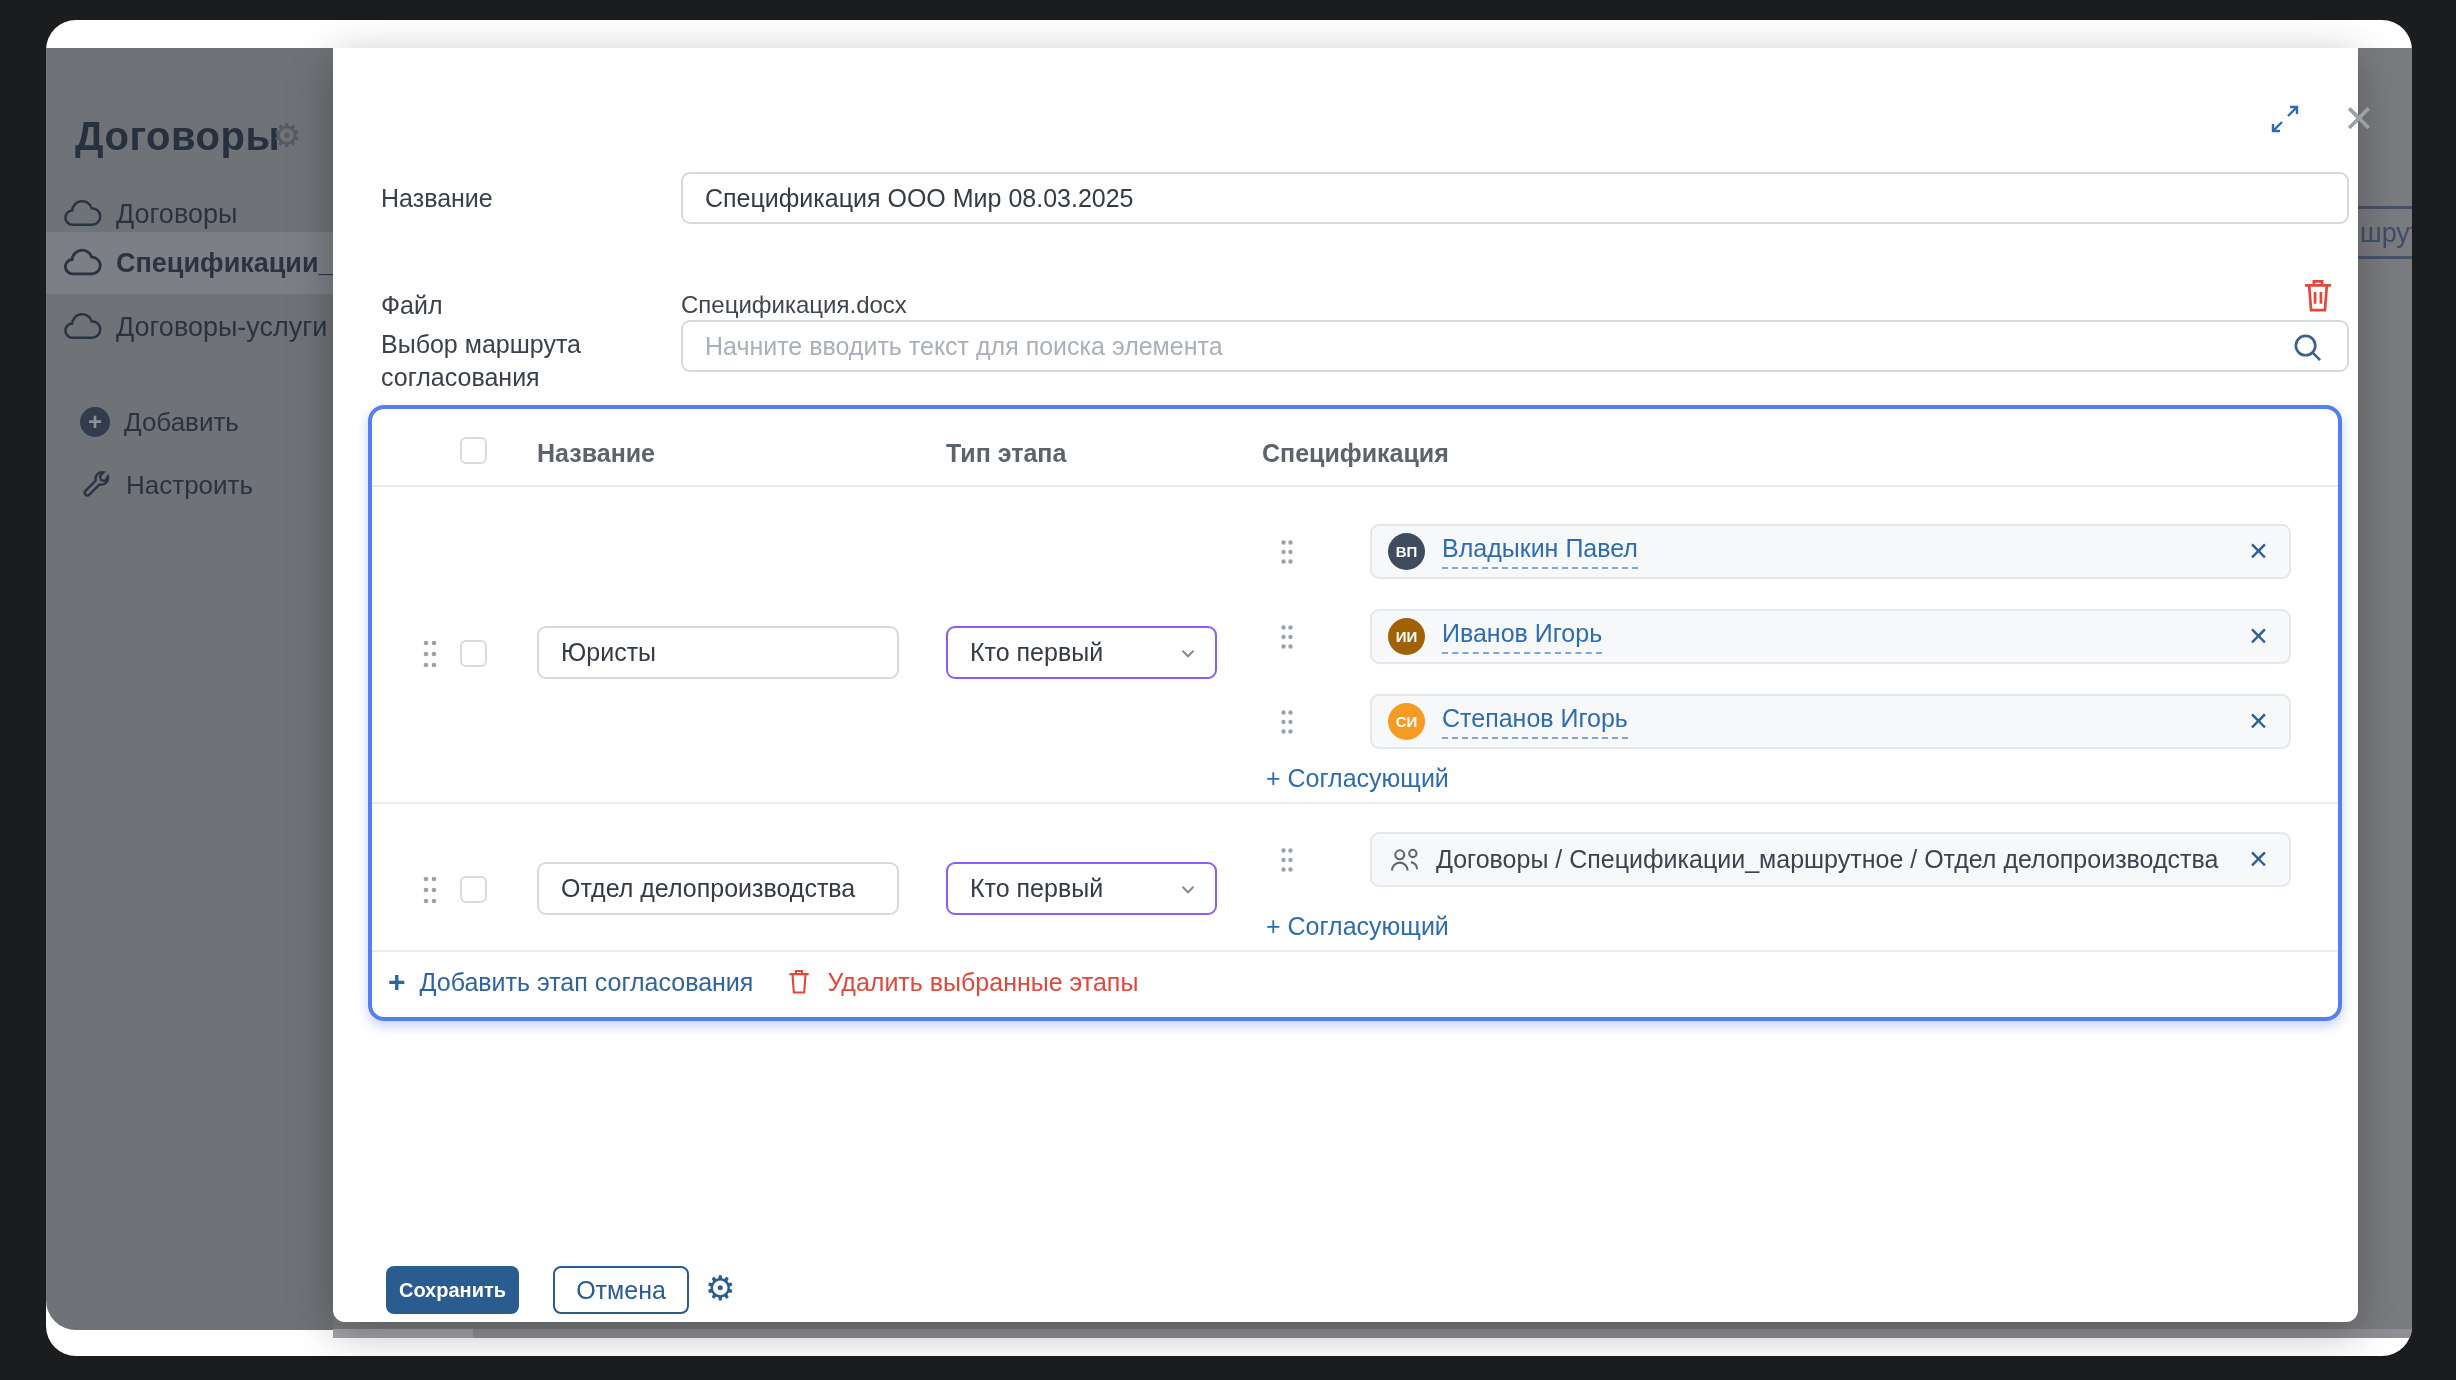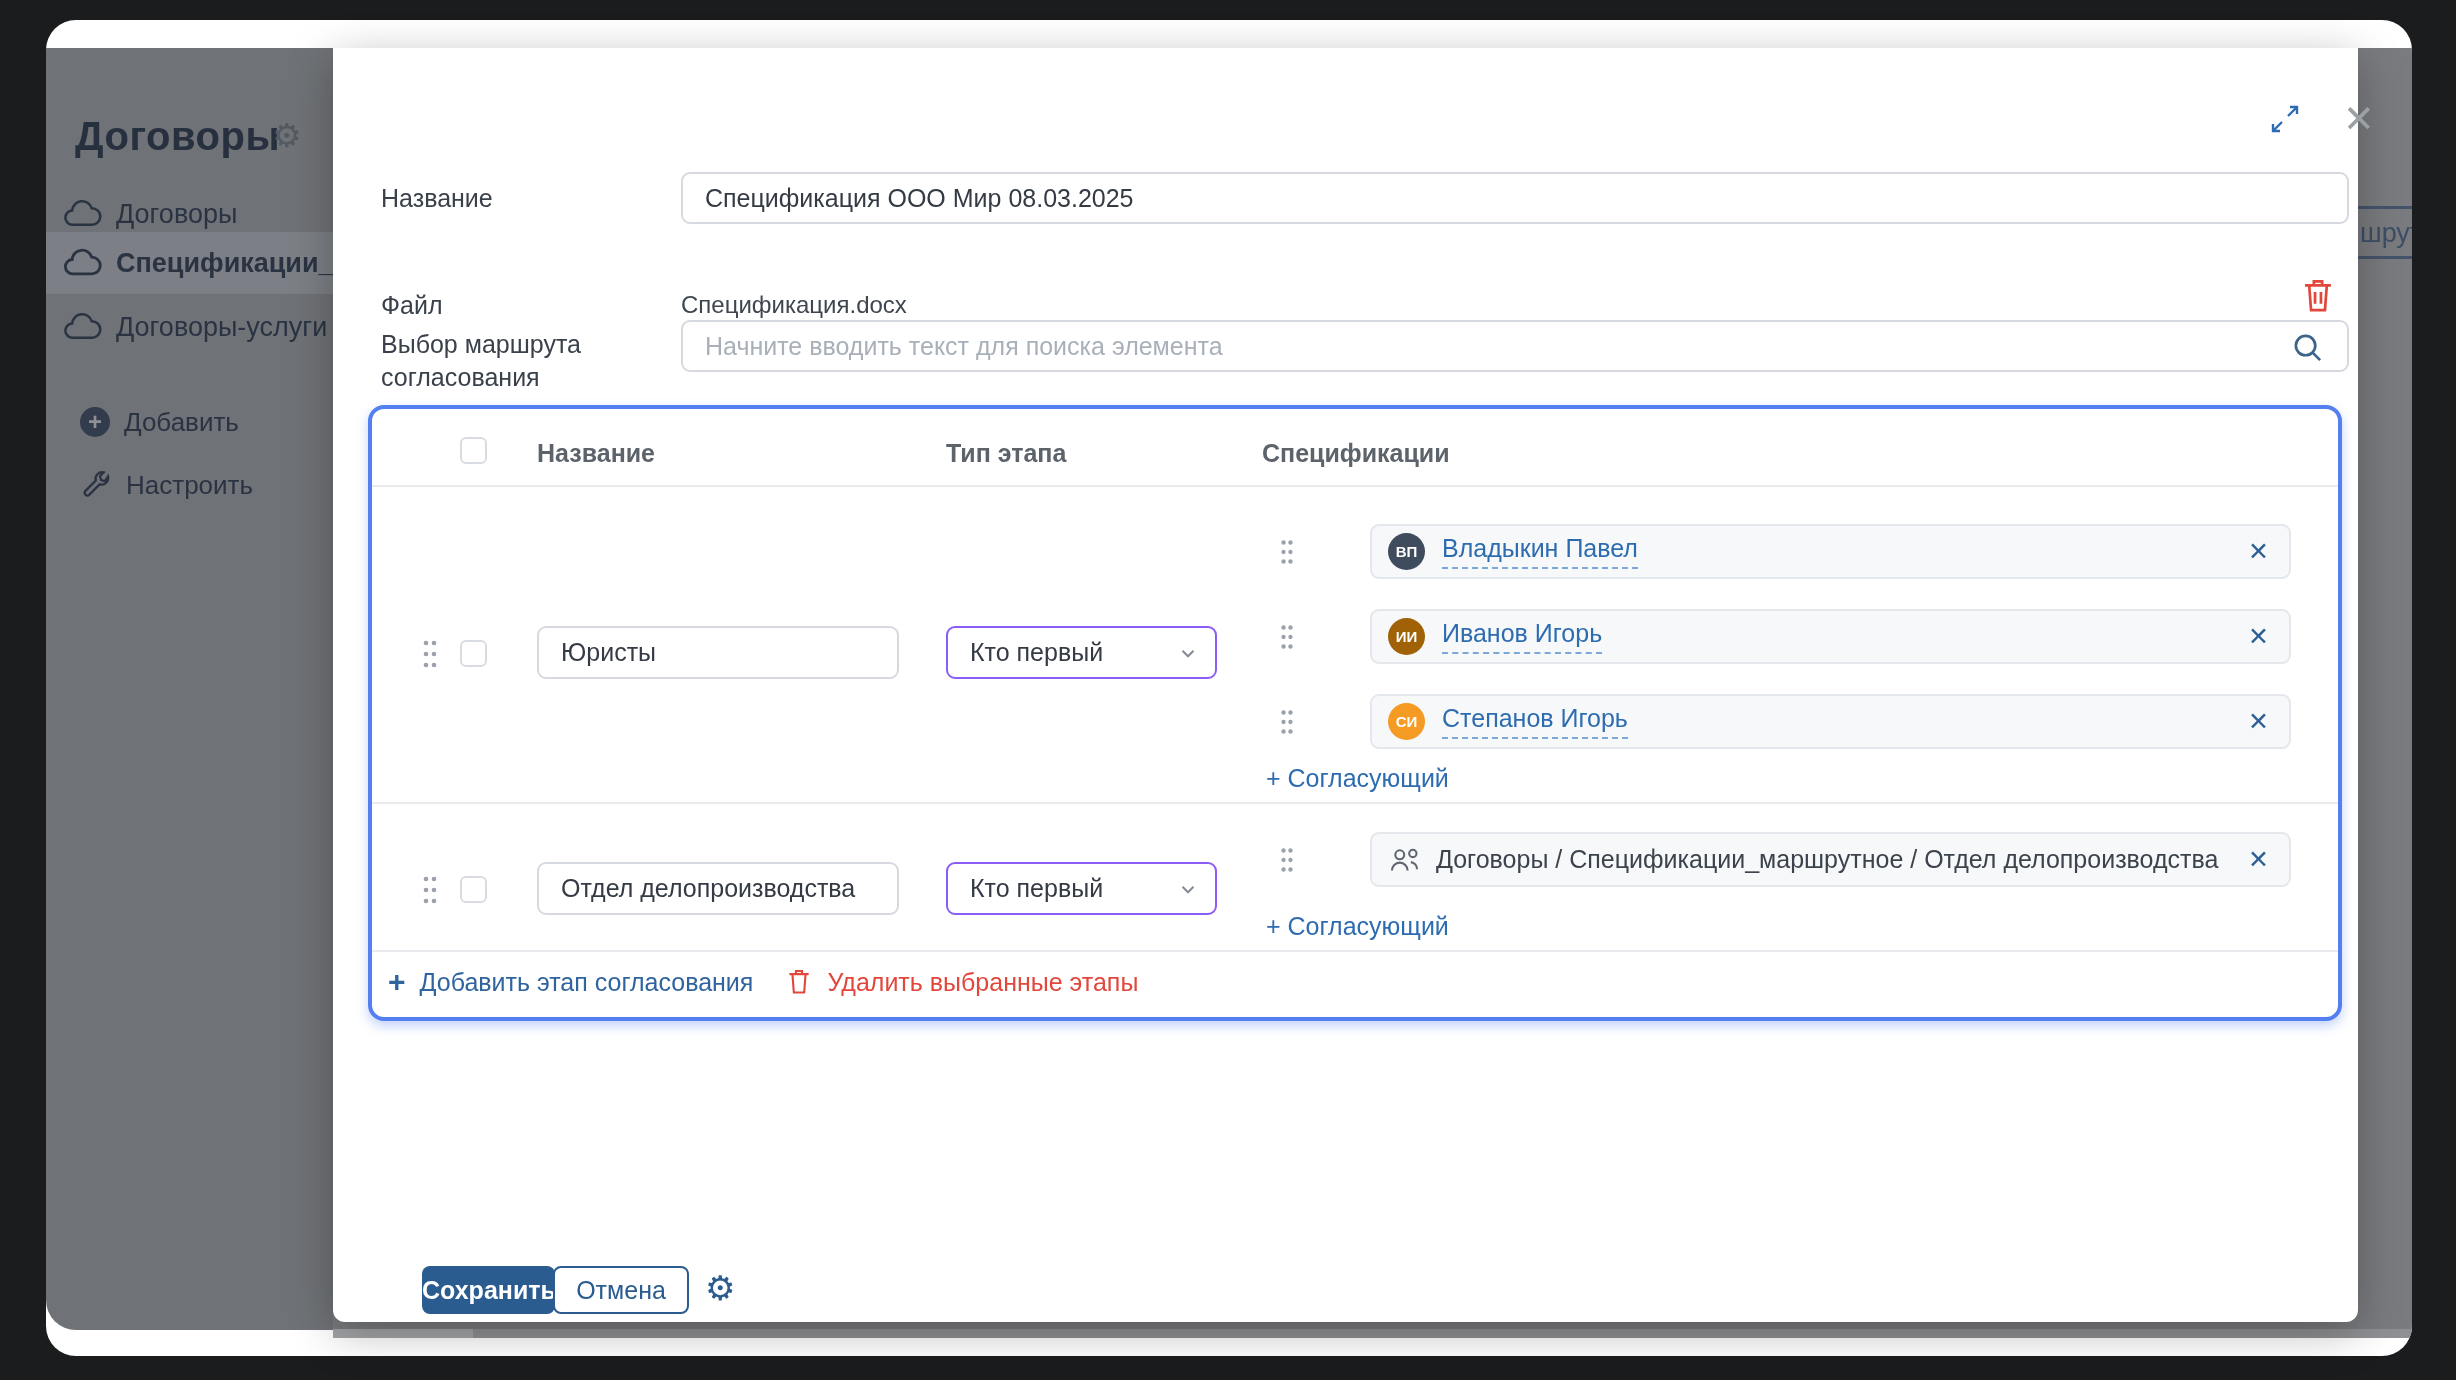--- a/index.html
+++ b/index.html
@@ -55,21 +55,21 @@
   .chip-name { font-size:25px; color:#2e6cb0; border-bottom:2px dashed #7ba7d9; padding-bottom:4px; cursor:pointer; }
   .chip-x { margin-left:auto; font-size:25px; color:#2d5f94; cursor:pointer; line-height:1; }
   .group-name { font-size:25px; color:#3c434c; margin-left:14px; }
   .add-link { position:absolute; left:894px; font-size:25px; color:#2e6cb0; cursor:pointer; }
   .bottom-links { position:absolute; left:16px; top:558px; display:flex; align-items:center; gap:14px; }
   .link-blue { font-size:25px; color:#30649f; cursor:pointer; }
   .link-red { font-size:25px; color:#e2473c; cursor:pointer; }
   .plus-glyph { font-size:30px; color:#30649f; font-weight:bold; line-height:1; }
 
   
-  .btn-save { position:absolute; left:53px; top:1218px; width:133px; height:48px; background:#2a5c90; color:#fff; border:none; border-radius:8px; font-size:25px; font-weight:bold; font-family:inherit; cursor:pointer;margin-left:36px; }
+  .btn-save { position:absolute; left:53px; top:1218px; width:133px; height:48px; background:#2a5c90; color:#fff; border:none; border-radius:8px; font-size:20px; font-weight:bold; font-family:inherit; cursor:pointer; }
   .btn-cancel { position:absolute; left:220px; top:1218px; width:136px; height:48px; background:#fff; color:#2a5c90; border:2px solid #2a5c90; border-radius:8px; font-size:25px; font-family:inherit; cursor:pointer; }
   .foot-gear { position:absolute; left:372px; top:1220px; font-size:34px; color:#2a5c90; cursor:pointer; }
 </style>
 </head>
 <body>
 
 <div class="window">
 
   <div class="main-dim">
     <div class="bg-line" style="left:2025px; top:158px; width:60px;"></div>
@@ -144,21 +144,21 @@
         <circle cx="12" cy="12" r="8"></circle>
         <path d="M18 18l6 6"></path>
       </svg>
   </span>
 
   <div class="stage-box">
 
     <input class="cb" type="checkbox" style="left: 88px; top: 28px;">
     <div class="th" style="left:165px;">Название</div>
     <div class="th" style="left:574px;">Тип этапа</div>
-    <div class="th" style="left:890px;">Спецификации</div>
+    <div class="th" style="left:890px;">Спецификация</div>
     <div class="divider" style="top:76px;"></div>
 
     <span class="drag" style="left:50px; top:230px;">
       <svg width="16" height="30" viewBox="0 0 16 30" fill="#9ba1aa">
           <circle cx="4" cy="4" r="2.3"></circle>
           <circle cx="12" cy="4" r="2.3"></circle>
           <circle cx="4" cy="15" r="2.3"></circle>
           <circle cx="12" cy="15" r="2.3"></circle>
           <circle cx="4" cy="26" r="2.3"></circle>
           <circle cx="12" cy="26" r="2.3"></circle>

